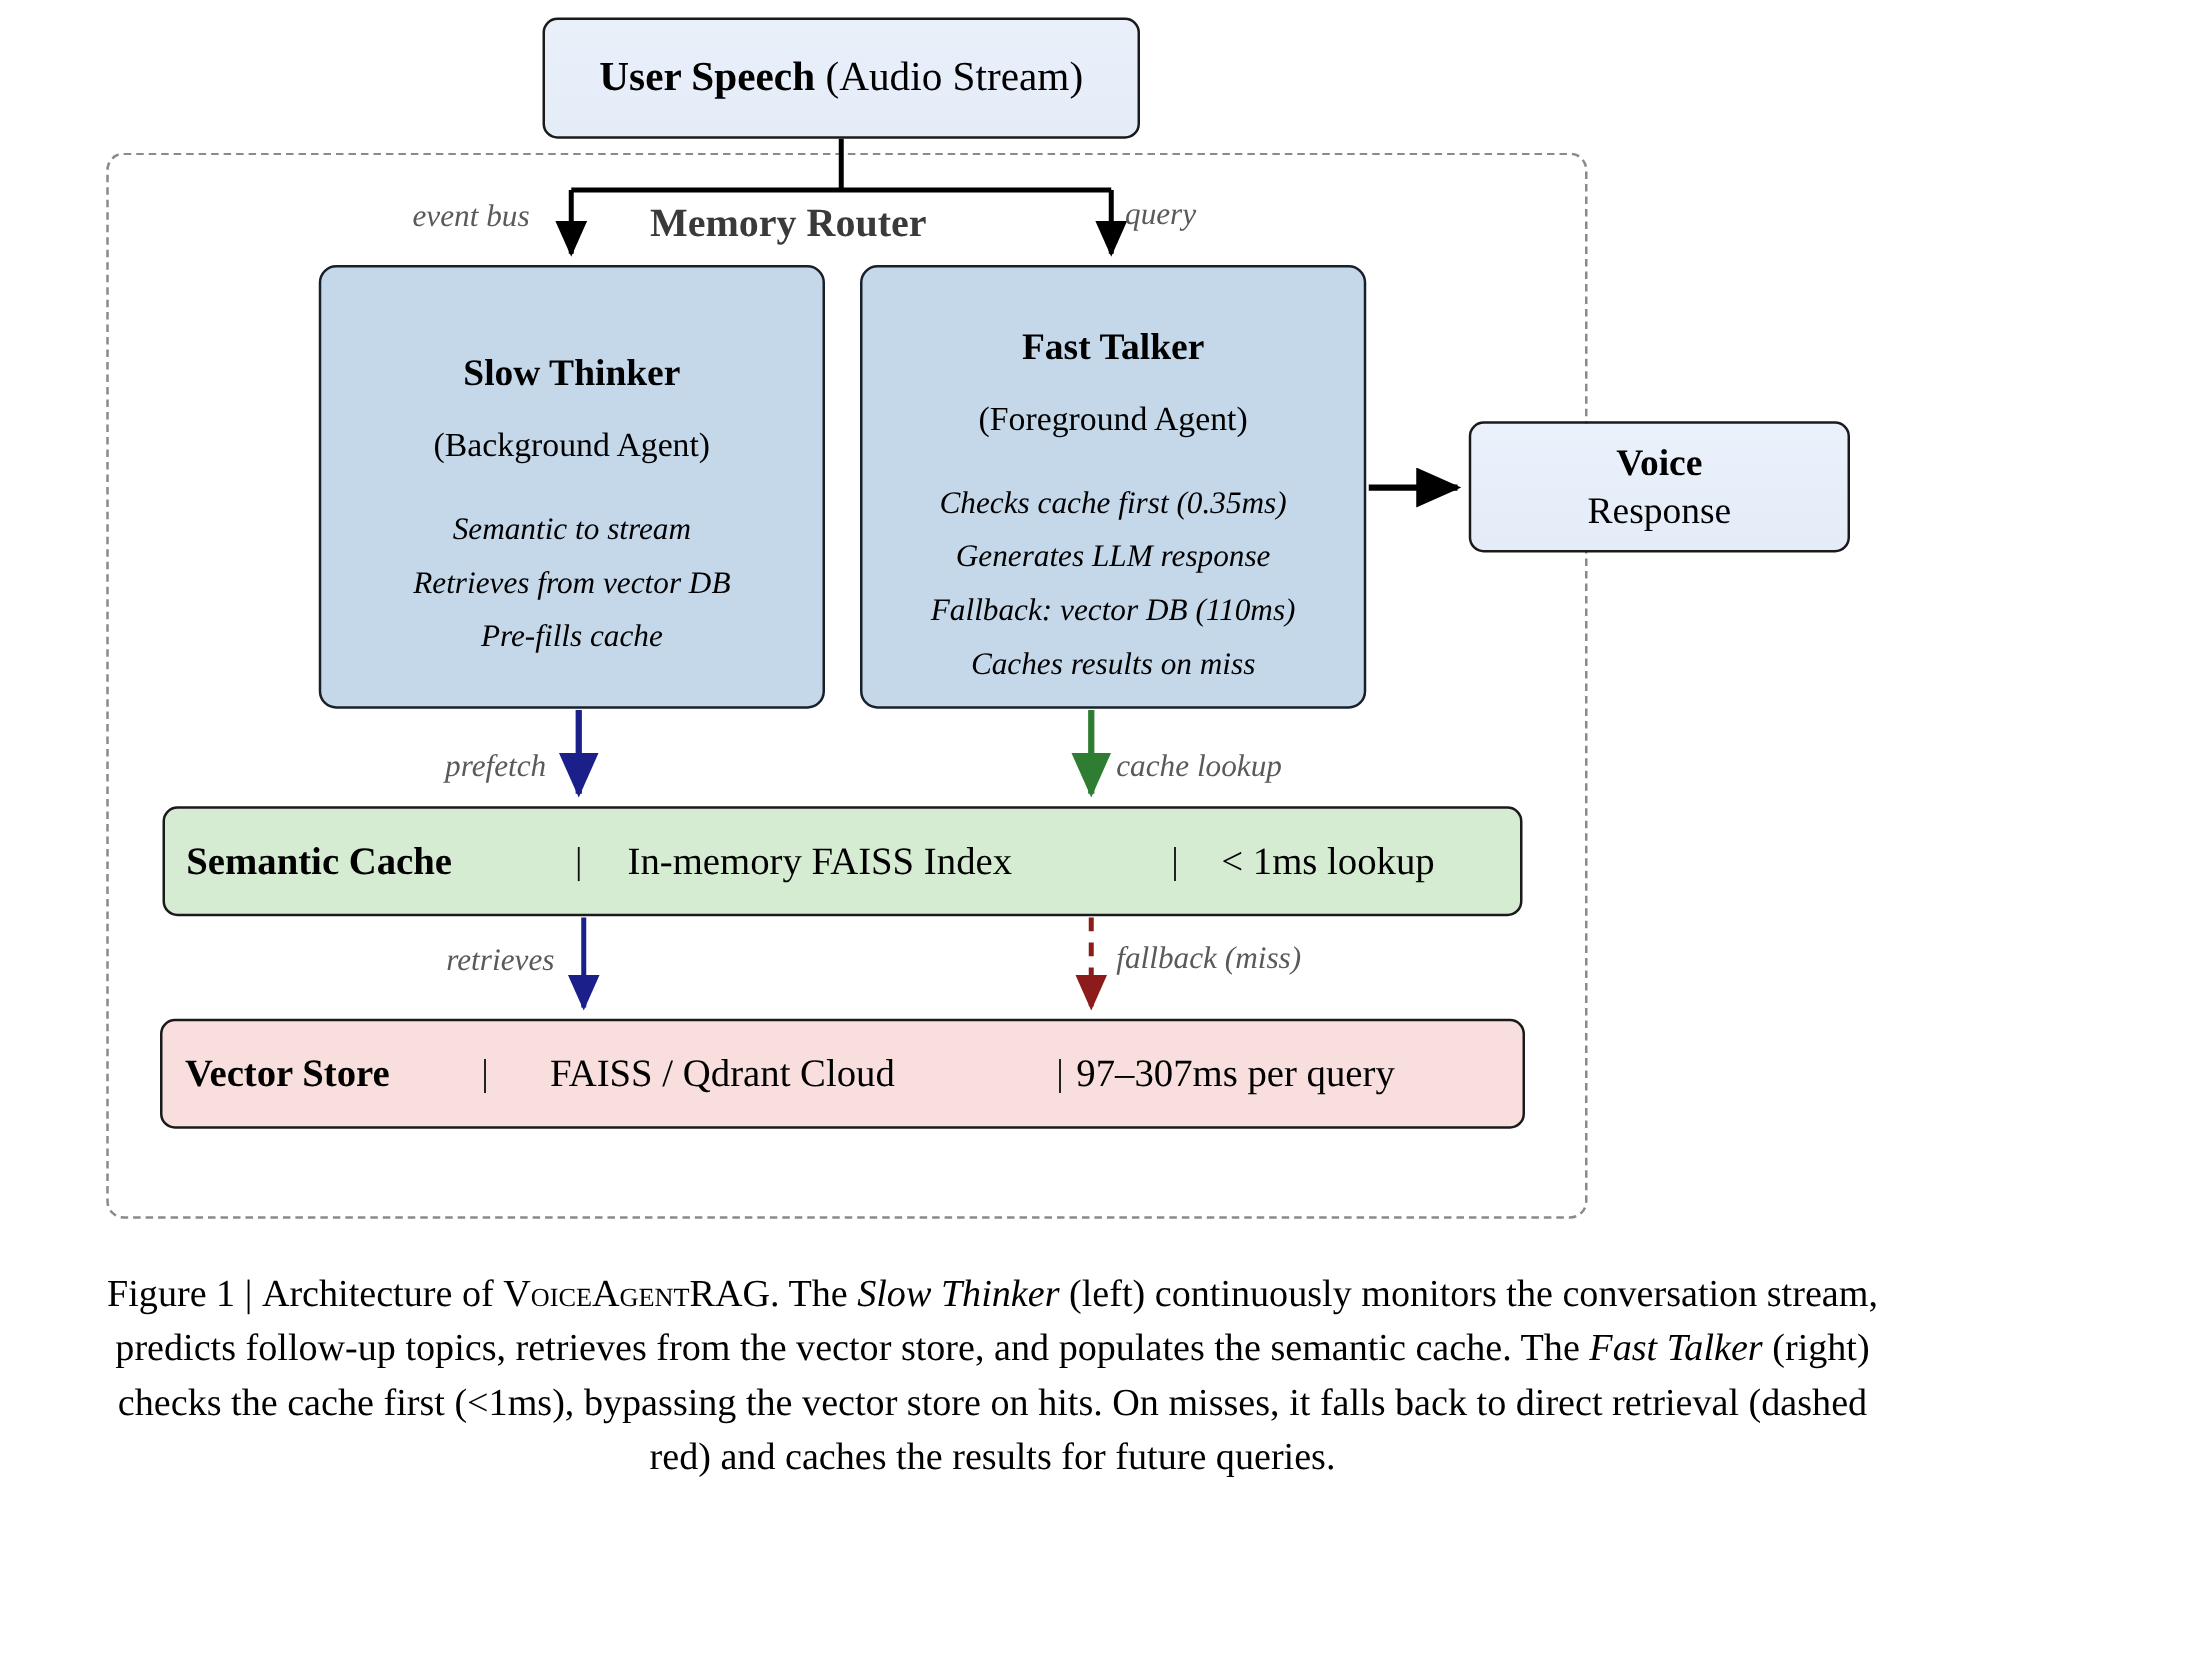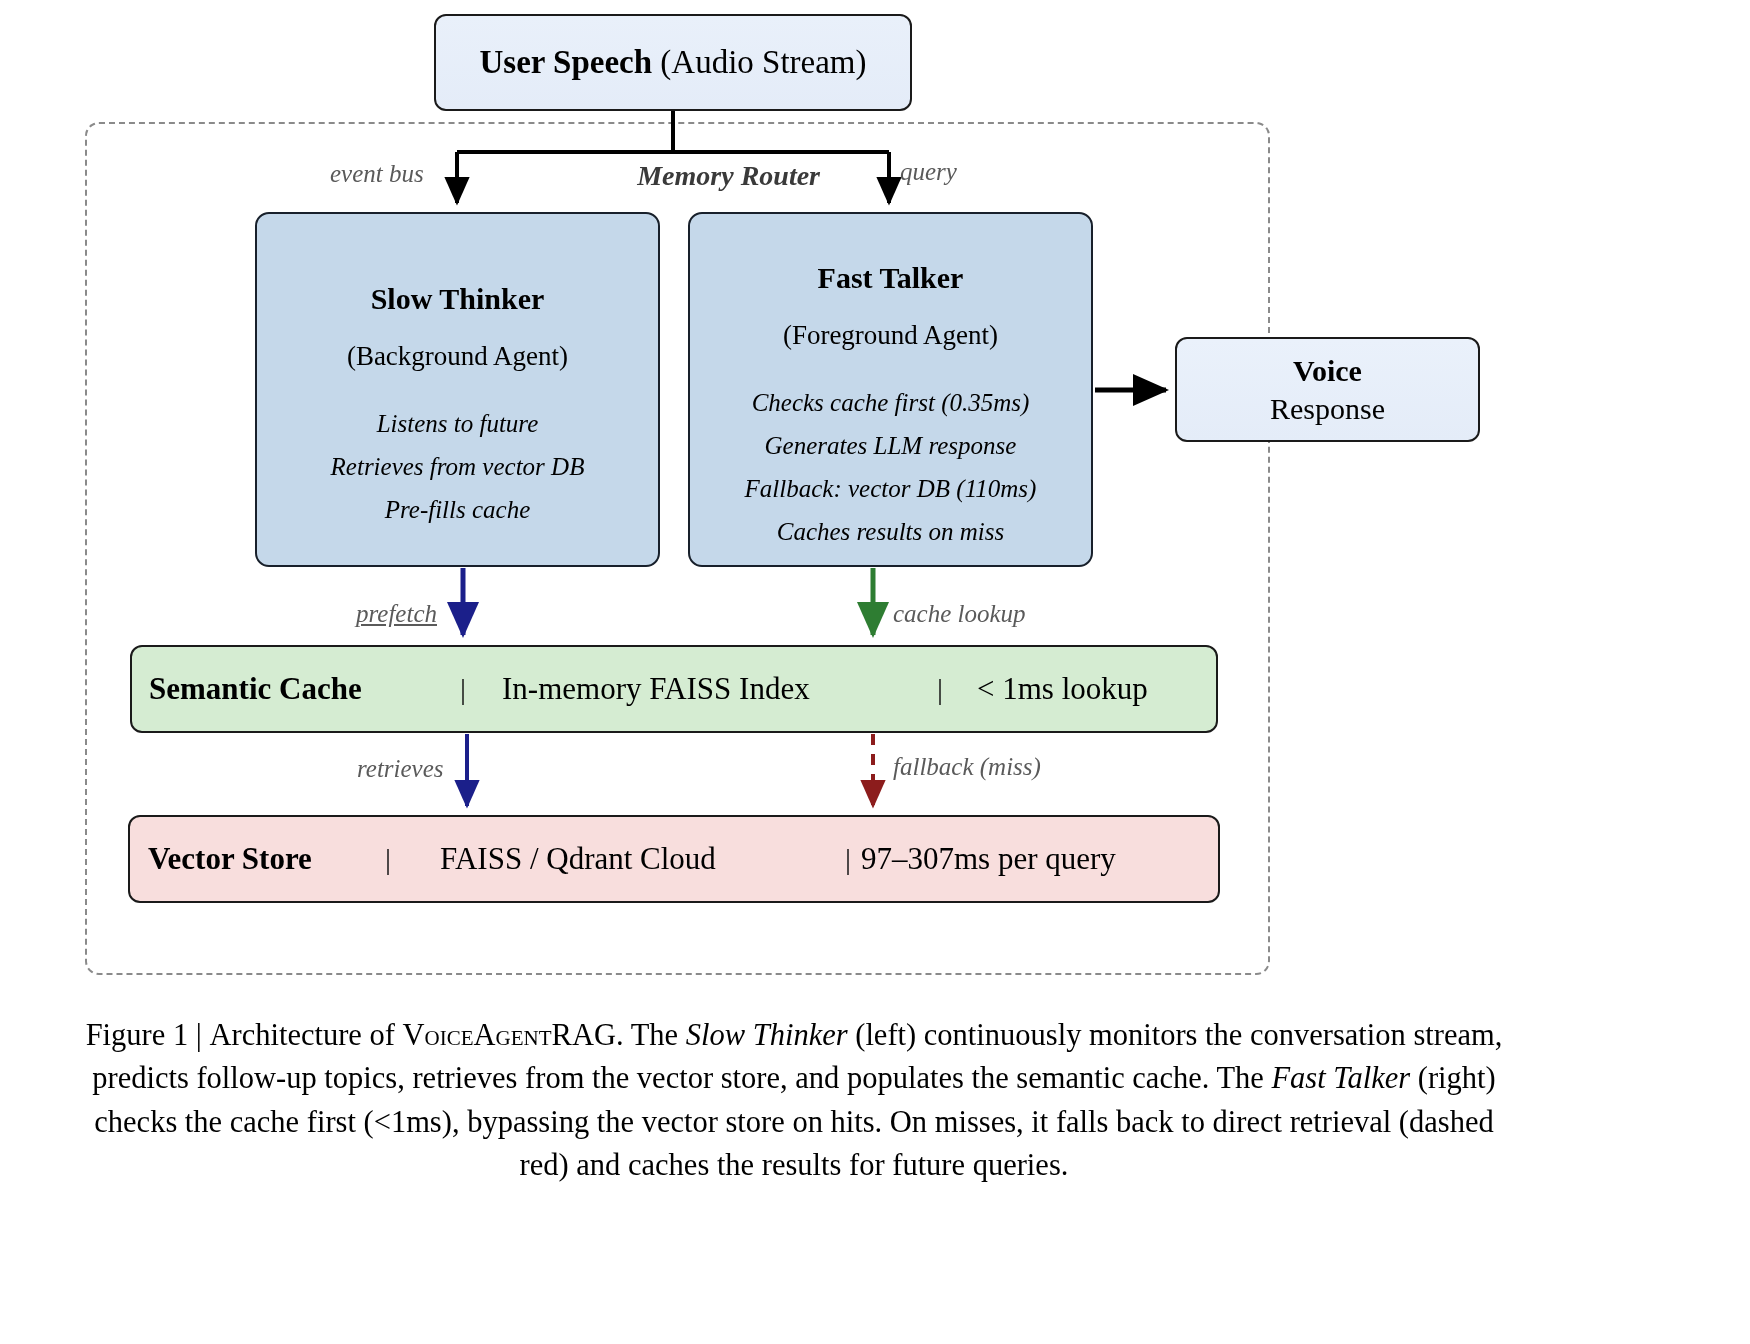--- a/index.html
+++ b/index.html
@@ -14,22 +14,22 @@
   
   #user-speech{left:434px;top:14px;width:478px;height:97px;
       background:linear-gradient(#e9f0fa,#e4ecf8);}
   #user-speech .line{font-size:33px;}
   #user-speech b{font-weight:700;}
 
   
   #boundary{position:absolute;left:85px;top:122px;width:1185px;height:853px;
       border:2px dashed #8a8a8a;border-radius:14px;box-sizing:border-box;}
 
-  #router-label{position:absolute;left:520px;top:160px;width:300px;text-align:right;
-      font-size:28px;font-weight:700;color:#3a3a3a;font-style:italic;}
+  #router-label{position:absolute;left:520px;top:160px;width:300px;text-align:left;
+      font-size:32px;font-weight:700;color:#3a3a3a;}
 
   
   .agent{background:#c5d8ea;border:2px solid #18202b;border-radius:14px;}
   #slow-thinker{left:255px;top:212px;width:405px;height:355px;}
   #fast-talker{left:688px;top:212px;width:405px;height:355px;}
   .agent .title{font-size:30px;font-weight:700;margin-top:34px;}
   .agent .subtitle{font-size:27px;margin-top:25px;}
   .agent .bullets{margin-top:30px;font-style:italic;font-size:25px;line-height:1.72;}
 
   
@@ -58,21 +58,21 @@
   #vector-store .c1{position:absolute;left:18px;}
   #vector-store .s1{position:absolute;left:255px;}
   #vector-store .c2{position:absolute;left:310px;}
   #vector-store .s2{position:absolute;left:715px;}
   #vector-store .c3{position:absolute;left:731px;}
 
   
   .edge-label{position:absolute;font-style:italic;font-size:25px;color:#5a5a5a;white-space:nowrap;}
   #lbl-event-bus{left:330px;top:160px;}
   #lbl-query{left:900px;top:158px;}
-  #lbl-prefetch{left:356px;top:600px;text-decoration:underline;}
+  #lbl-prefetch{left:356px;top:600px;}
   #lbl-cache-lookup{left:893px;top:600px;}
   #lbl-retrieves{left:357px;top:755px;}
   #lbl-fallback{left:893px;top:753px;}
 
   
   #caption{position:absolute;left:84px;top:1014px;width:1420px;font-size:30.5px;line-height:1.42;
       text-align:center;}
   #caption i{font-style:italic;}
   #caption .sc{font-variant:small-caps;}
 </style>
@@ -130,21 +130,21 @@
   <div class="box" id="user-speech">
     <div class="line"><b>User Speech</b><span> (Audio Stream)</span></div>
   </div>
 
   <div id="router-label">Memory Router</div>
 
   <div class="box agent" id="slow-thinker">
     <div class="title">Slow Thinker</div>
     <div class="subtitle">(Background Agent)</div>
     <div class="bullets">
-      <div>Listens to future</div>
+      <div>Semantic to stream</div>
       <div>Retrieves from vector DB</div>
       <div>Pre-fills cache</div>
     </div>
   </div>
 
   <div class="box agent" id="fast-talker">
     <div class="title">Fast Talker</div>
     <div class="subtitle">(Foreground Agent)</div>
     <div class="bullets">
       <div>Checks cache first (0.35ms)</div>

